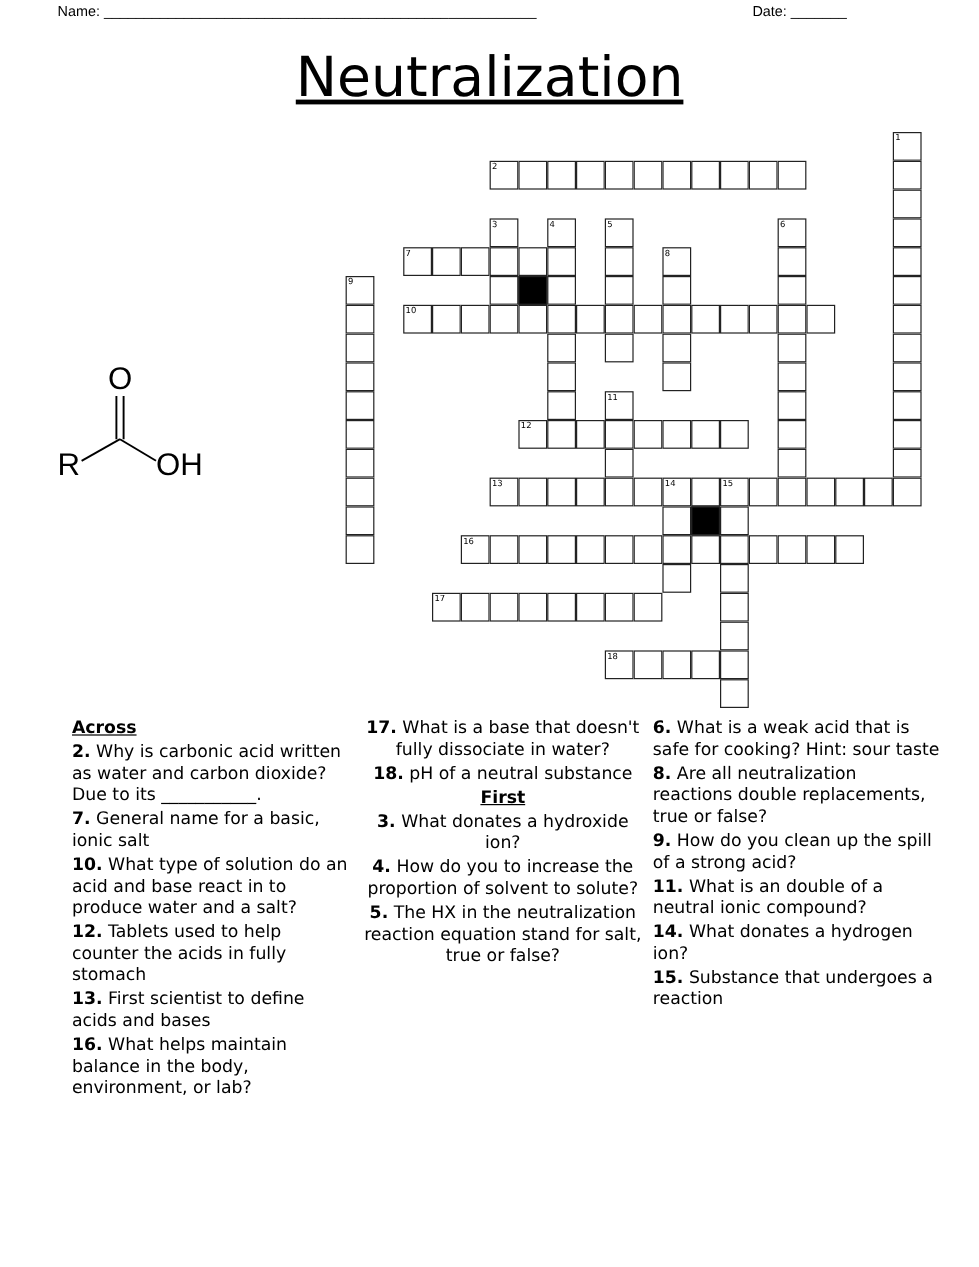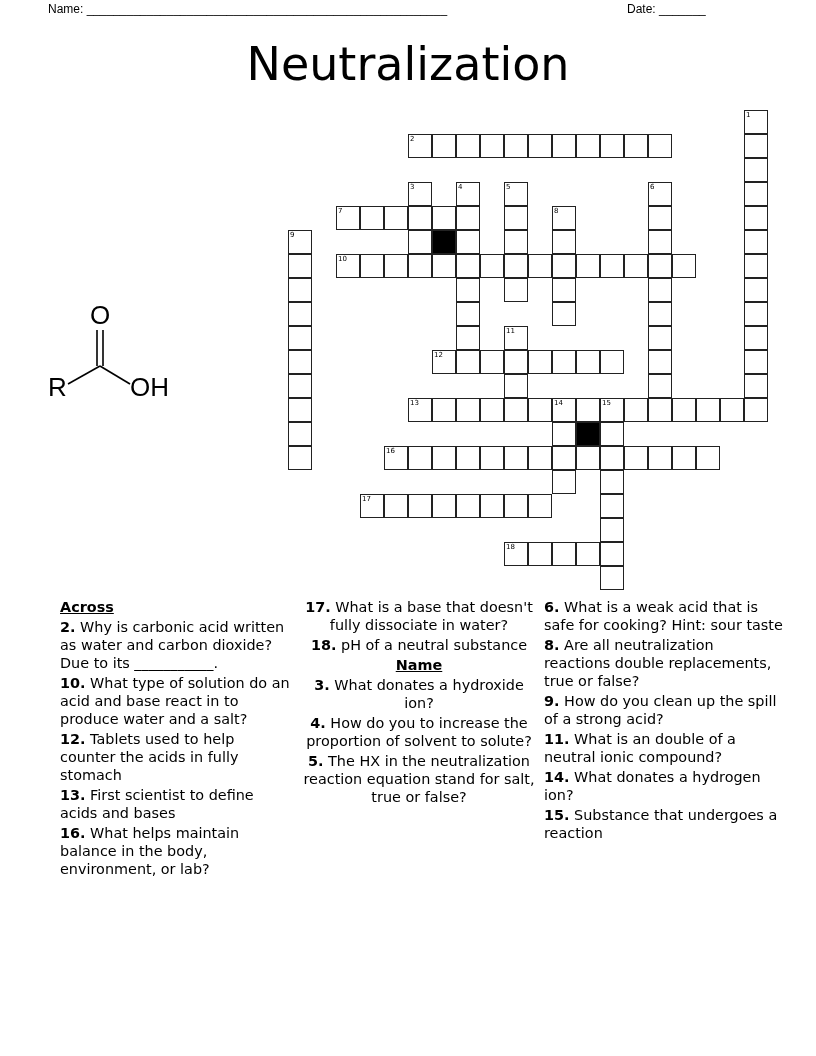--- a/index.html
+++ b/index.html
@@ -1,20 +1,20 @@
 <!DOCTYPE html>
 <html><head>
 <meta charset="utf-8">
 <style>
   html, body { margin: 0; padding: 0; background: #ffffff; }
   body { width: 816px; height: 1056px; position: relative; overflow: hidden; font-family: "DejaVu Sans", sans-serif; color: #000; }
   .hdr { position: absolute; top: 0; font-family: Liberation Sans, sans-serif; font-size: 12px; line-height: 18px; }
   .hdr-name { left: 48px; }
   .hdr-date { left: 627px; }
-  .title { position: absolute; top: 34px; left: 0; width: 816px; text-align: center; font-family: "DejaVu Sans", sans-serif; font-size: 46px; line-height: 60px; letter-spacing: 0px; }
+  .title { position: absolute; top: 34px; left: 0; width: 816px; text-align: center; font-family: "DejaVu Sans", sans-serif; font-size: 46px; line-height: 60px; letter-spacing: 0px; text-decoration: underline; }
   .formula { position: absolute; left: 44px; top: 296px; width: 140px; height: 110px; }
   .grid { position: absolute; left: 288px; top: 110px; width: 480px; height: 480px; }
   .cell { position: absolute; width: 24px; height: 24px; box-sizing: border-box; border: 1px solid #222; background: #fff; }
   .cell.block { background: #000; }
   .cell .num { position: absolute; left: 1px; top: 0px; font-size: 7px; line-height: 8px; font-family: "DejaVu Sans", sans-serif; }
   .clues { position: absolute; top: 598px; font-family: "DejaVu Sans", sans-serif; font-size: 14.4px; line-height: 18px; margin-left: 12px; }
   .col1 { left: 48px; width: 232px; }
   .col2 { left: 291px; width: 232px; text-align: center; }
   .col3 { left: 532px; width: 240px; }
   .clue-head { font-weight: bold; text-decoration: underline; margin: 0 0 2px 0; }
@@ -212,30 +212,31 @@
     <div class="cell" style="left: 240px; top: 432px;"></div>
     <div class="cell" style="left: 264px; top: 432px;"></div>
     <div class="cell" style="left: 288px; top: 432px;"></div>
     <div class="cell block" style="left: 144px; top: 120px;"></div>
     <div class="cell block" style="left: 288px; top: 312px;"></div>
   </div>
 
 <div class="clues col1">
   <div class="clue-head">Across</div>
   <div class="clue"><b>2.</b><span> Why is carbonic acid written as water and carbon dioxide? Due to its ___________.</span></div>
+  <div class="clue"><b>7.</b><span> General name for a basic, ionic salt</span></div>
   <div class="clue"><b>10.</b><span> What type of solution do an acid and base react in to produce water and a salt?</span></div>
   <div class="clue"><b>12.</b><span> Tablets used to help counter the acids in fully stomach</span></div>
   <div class="clue"><b>13.</b><span> First scientist to define acids and bases</span></div>
   <div class="clue"><b>16.</b><span> What helps maintain balance in the body, environment, or lab?</span></div>
 </div>
 
 <div class="clues col2">
   <div class="clue"><b>17.</b><span> What is a base that doesn't fully dissociate in water?</span></div>
   <div class="clue"><b>18.</b><span> pH of a neutral substance</span></div>
-  <div class="clue-head">Name</div>
+  <div class="clue-head">First</div>
   <div class="clue"><b>3.</b><span> What donates a hydroxide ion?</span></div>
   <div class="clue"><b>4.</b><span> How do you to increase the proportion of solvent to solute?</span></div>
   <div class="clue"><b>5.</b><span> The HX in the neutralization reaction equation stand for salt, true or false?</span></div>
 </div>
 
 <div class="clues col3">
   <div class="clue"><b>6.</b><span> What is a weak acid that is safe for cooking? Hint: sour taste</span></div>
   <div class="clue"><b>8.</b><span> Are all neutralization reactions double replacements, true or false?</span></div>
   <div class="clue"><b>9.</b><span> How do you clean up the spill of a strong acid?</span></div>
   <div class="clue"><b>11.</b><span> What is an double of a neutral ionic compound?</span></div>

